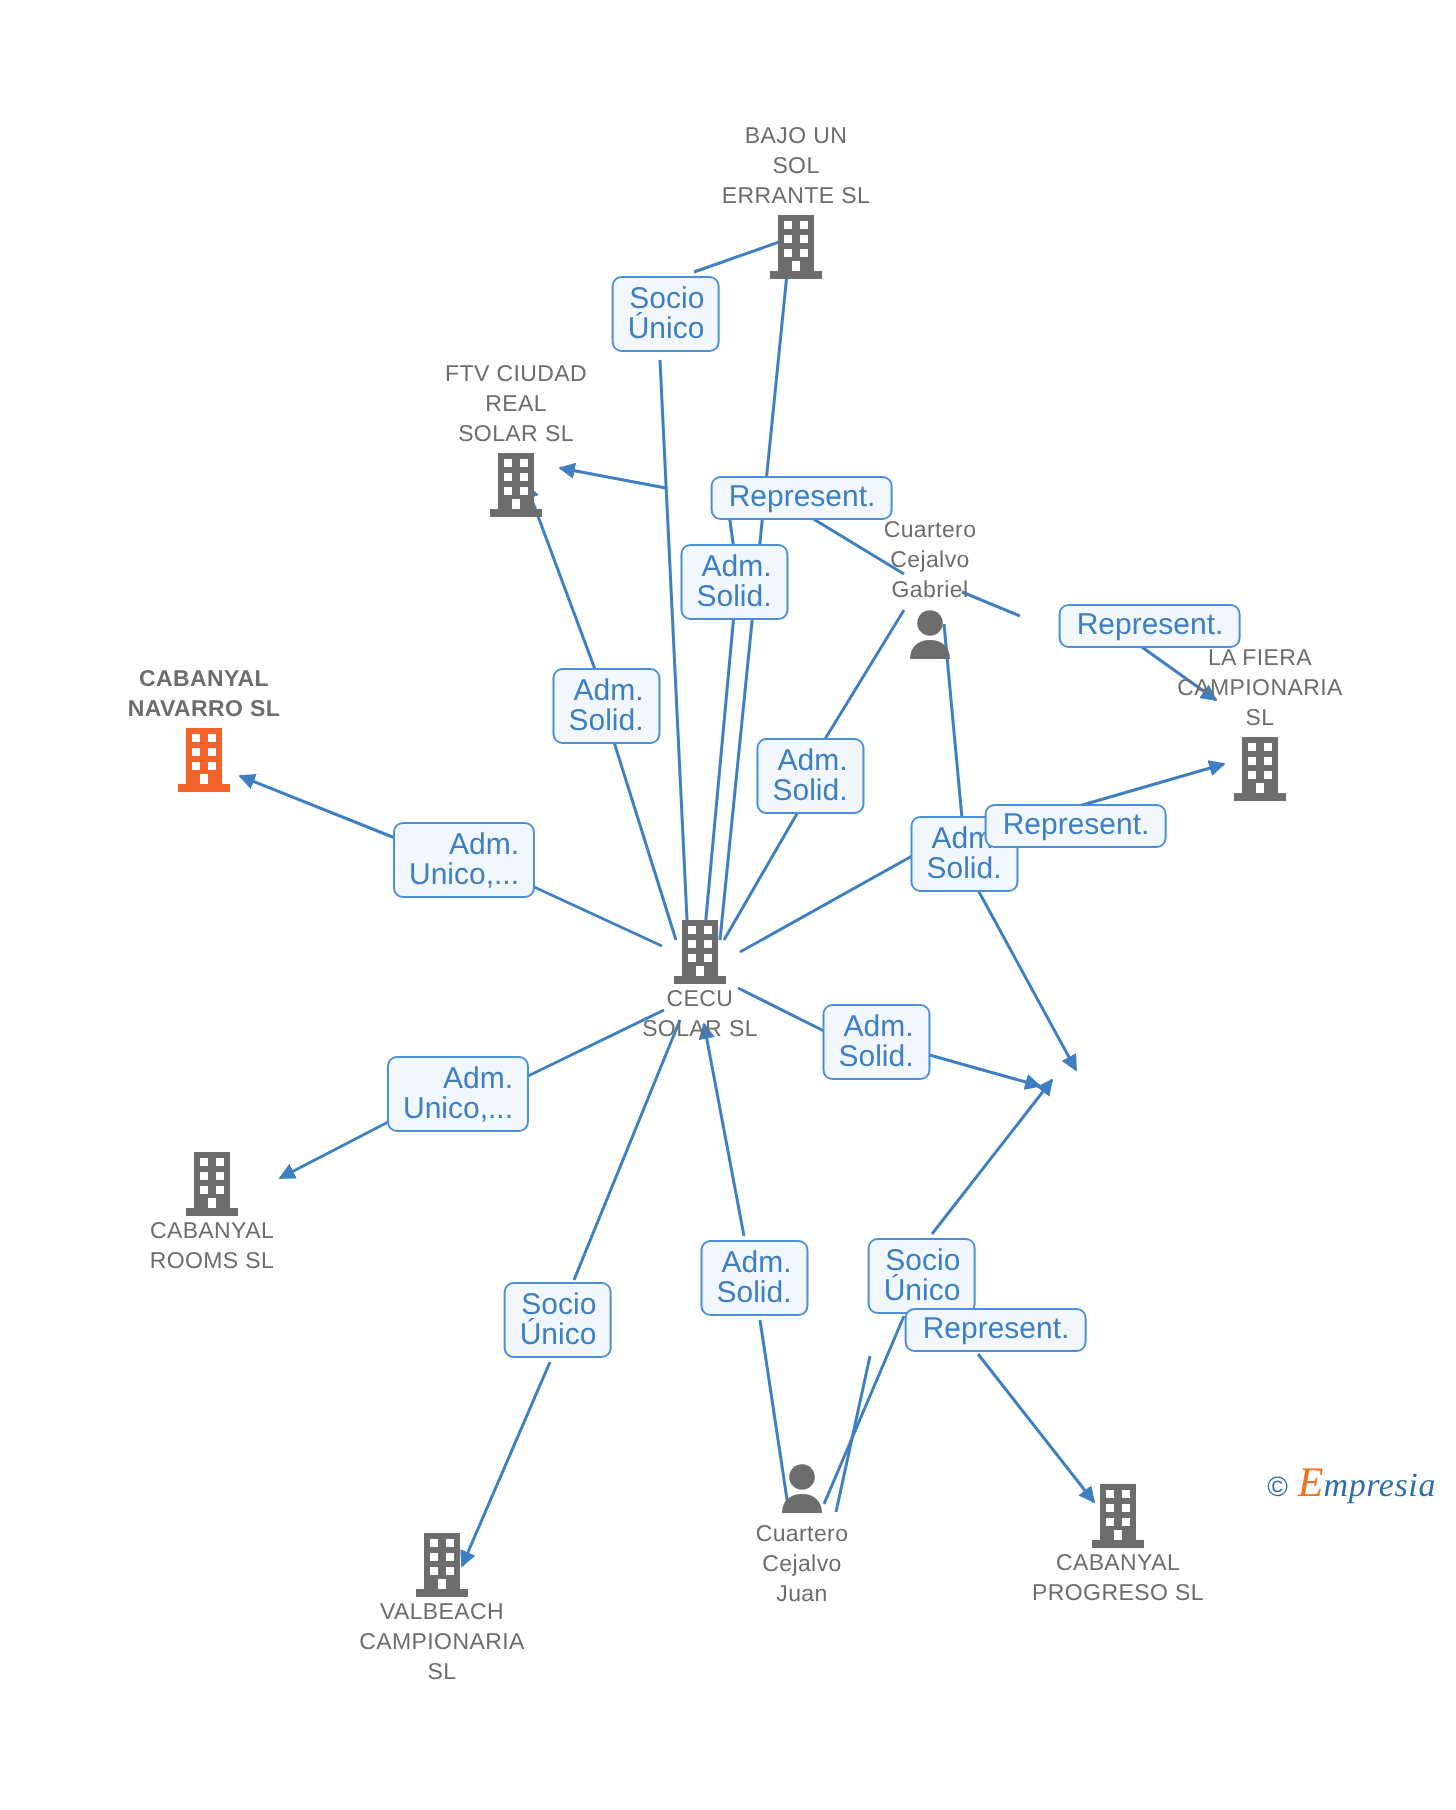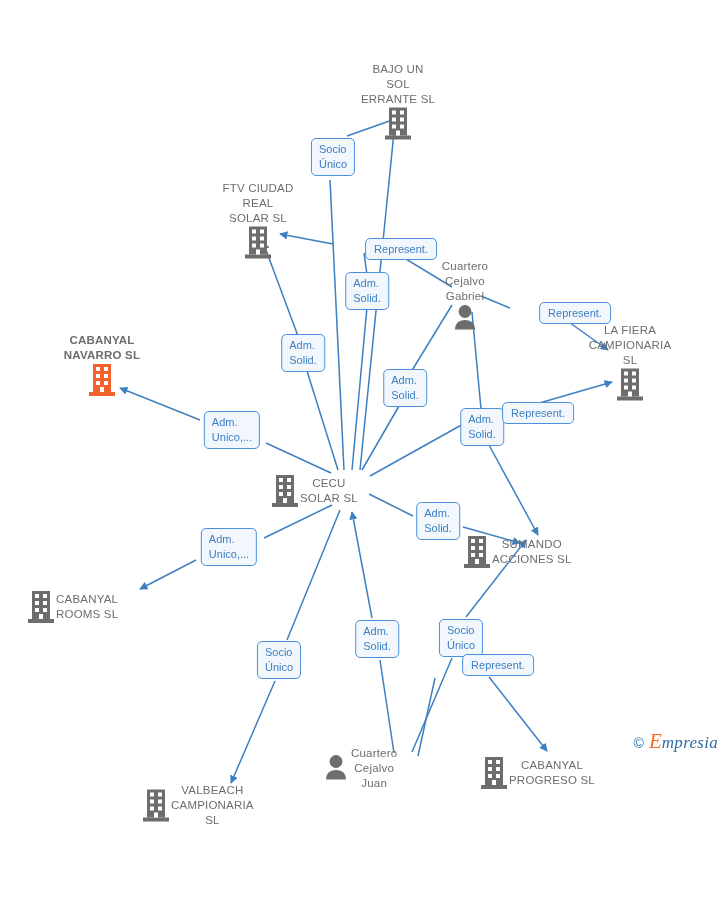--- a/index.html
+++ b/index.html
@@ -2,31 +2,31 @@
 <html><head>
 <meta charset="utf-8">
 <style>
   html,body{margin:0;padding:0;background:#ffffff;}
   body{width:728px;height:905px;position:relative;overflow:hidden;
        font-family:"Liberation Sans","DejaVu Sans",sans-serif;}
   #graph{position:absolute;left:0;top:0;width:728px;height:761px;}
   svg.edges{position:absolute;left:0;top:0;width:728px;height:905px;}
 
   .node{position:absolute;transform:translate(-50%,-50%);
-        display:flex;flex-direction:row;align-items:center;
+        display:flex;flex-direction:column;align-items:center;
         width:160px;}
   .node .glyph{display:block;line-height:0;}
   .node .nlabel{font-size:11.5px;color:#6d6d6d;text-align:center;
         line-height:15px;letter-spacing:.2px;white-space:pre-line;}
   .node.highlight .nlabel{color:#6d6d6d;font-weight:bold;}
   .node.label-above{flex-direction:column-reverse;}
 
   .reltag{position:absolute;transform:translate(-50%,-50%);
         background:#f2f7fd;border:1.3px solid #4a90d9;border-radius:5px;
-        color:#3d7fc1;font-size:11px;line-height:15px;text-align:left;
+        color:#3d7fc1;font-size:15px;line-height:15px;text-align:right;
         padding:3px 7px;white-space:pre-line;box-sizing:border-box;}
   .reltag.one-line{line-height:14px;padding:3px 8px;margin-left:37px;}
 
   #watermark{position:absolute;right:10px;bottom:8px;
         display:flex;align-items:center;gap:5px;
         font-size:15px;color:#2f6ea5;}
   #watermark .cmark{font-size:14px;color:#2f6ea5;}
   #watermark .wm-e{color:#f26f21;font-family:"Liberation Serif",serif;
         font-style:italic;font-size:21px;line-height:18px;}
   #watermark .wm-rest{color:#2f6ea5;font-family:"Liberation Serif",serif;
@@ -214,41 +214,20 @@
         <rect x="9" y="18" width="4" height="4"></rect>
             <rect x="17" y="18" width="4" height="4"></rect>
         <rect x="13" y="24" width="4" height="5"></rect>
       </g>
         </svg>
     </span>
     <span class="nlabel">CECU
 SOLAR SL</span>
   </div>
 
-  <div class="node" style="left:542px;top:552px">
-    <span class="glyph">
-      <svg width="30" height="34" viewBox="0 0 30 34">
-          <g fill="#6d6d6d">
-        <rect x="6" y="1" width="18" height="28"></rect>
-            <rect x="2" y="29" width="26" height="4"></rect>
-      </g>
-          <g fill="#ffffff">
-        <rect x="9" y="4" width="4" height="4"></rect>
-            <rect x="17" y="4" width="4" height="4"></rect>
-        <rect x="9" y="11" width="4" height="4"></rect>
-            <rect x="17" y="11" width="4" height="4"></rect>
-        <rect x="9" y="18" width="4" height="4"></rect>
-            <rect x="17" y="18" width="4" height="4"></rect>
-        <rect x="13" y="24" width="4" height="5"></rect>
-      </g>
-        </svg>
-    </span>
-    <span class="nlabel">SUMANDO
-ACCIONES  SL</span>
-  </div>
 
   <div class="node" style="left:106px;top:607px">
     <span class="glyph">
       <svg width="30" height="34" viewBox="0 0 30 34">
           <g fill="#6d6d6d">
         <rect x="6" y="1" width="18" height="28"></rect>
             <rect x="2" y="29" width="26" height="4"></rect>
       </g>
           <g fill="#ffffff">
         <rect x="9" y="4" width="4" height="4"></rect>

